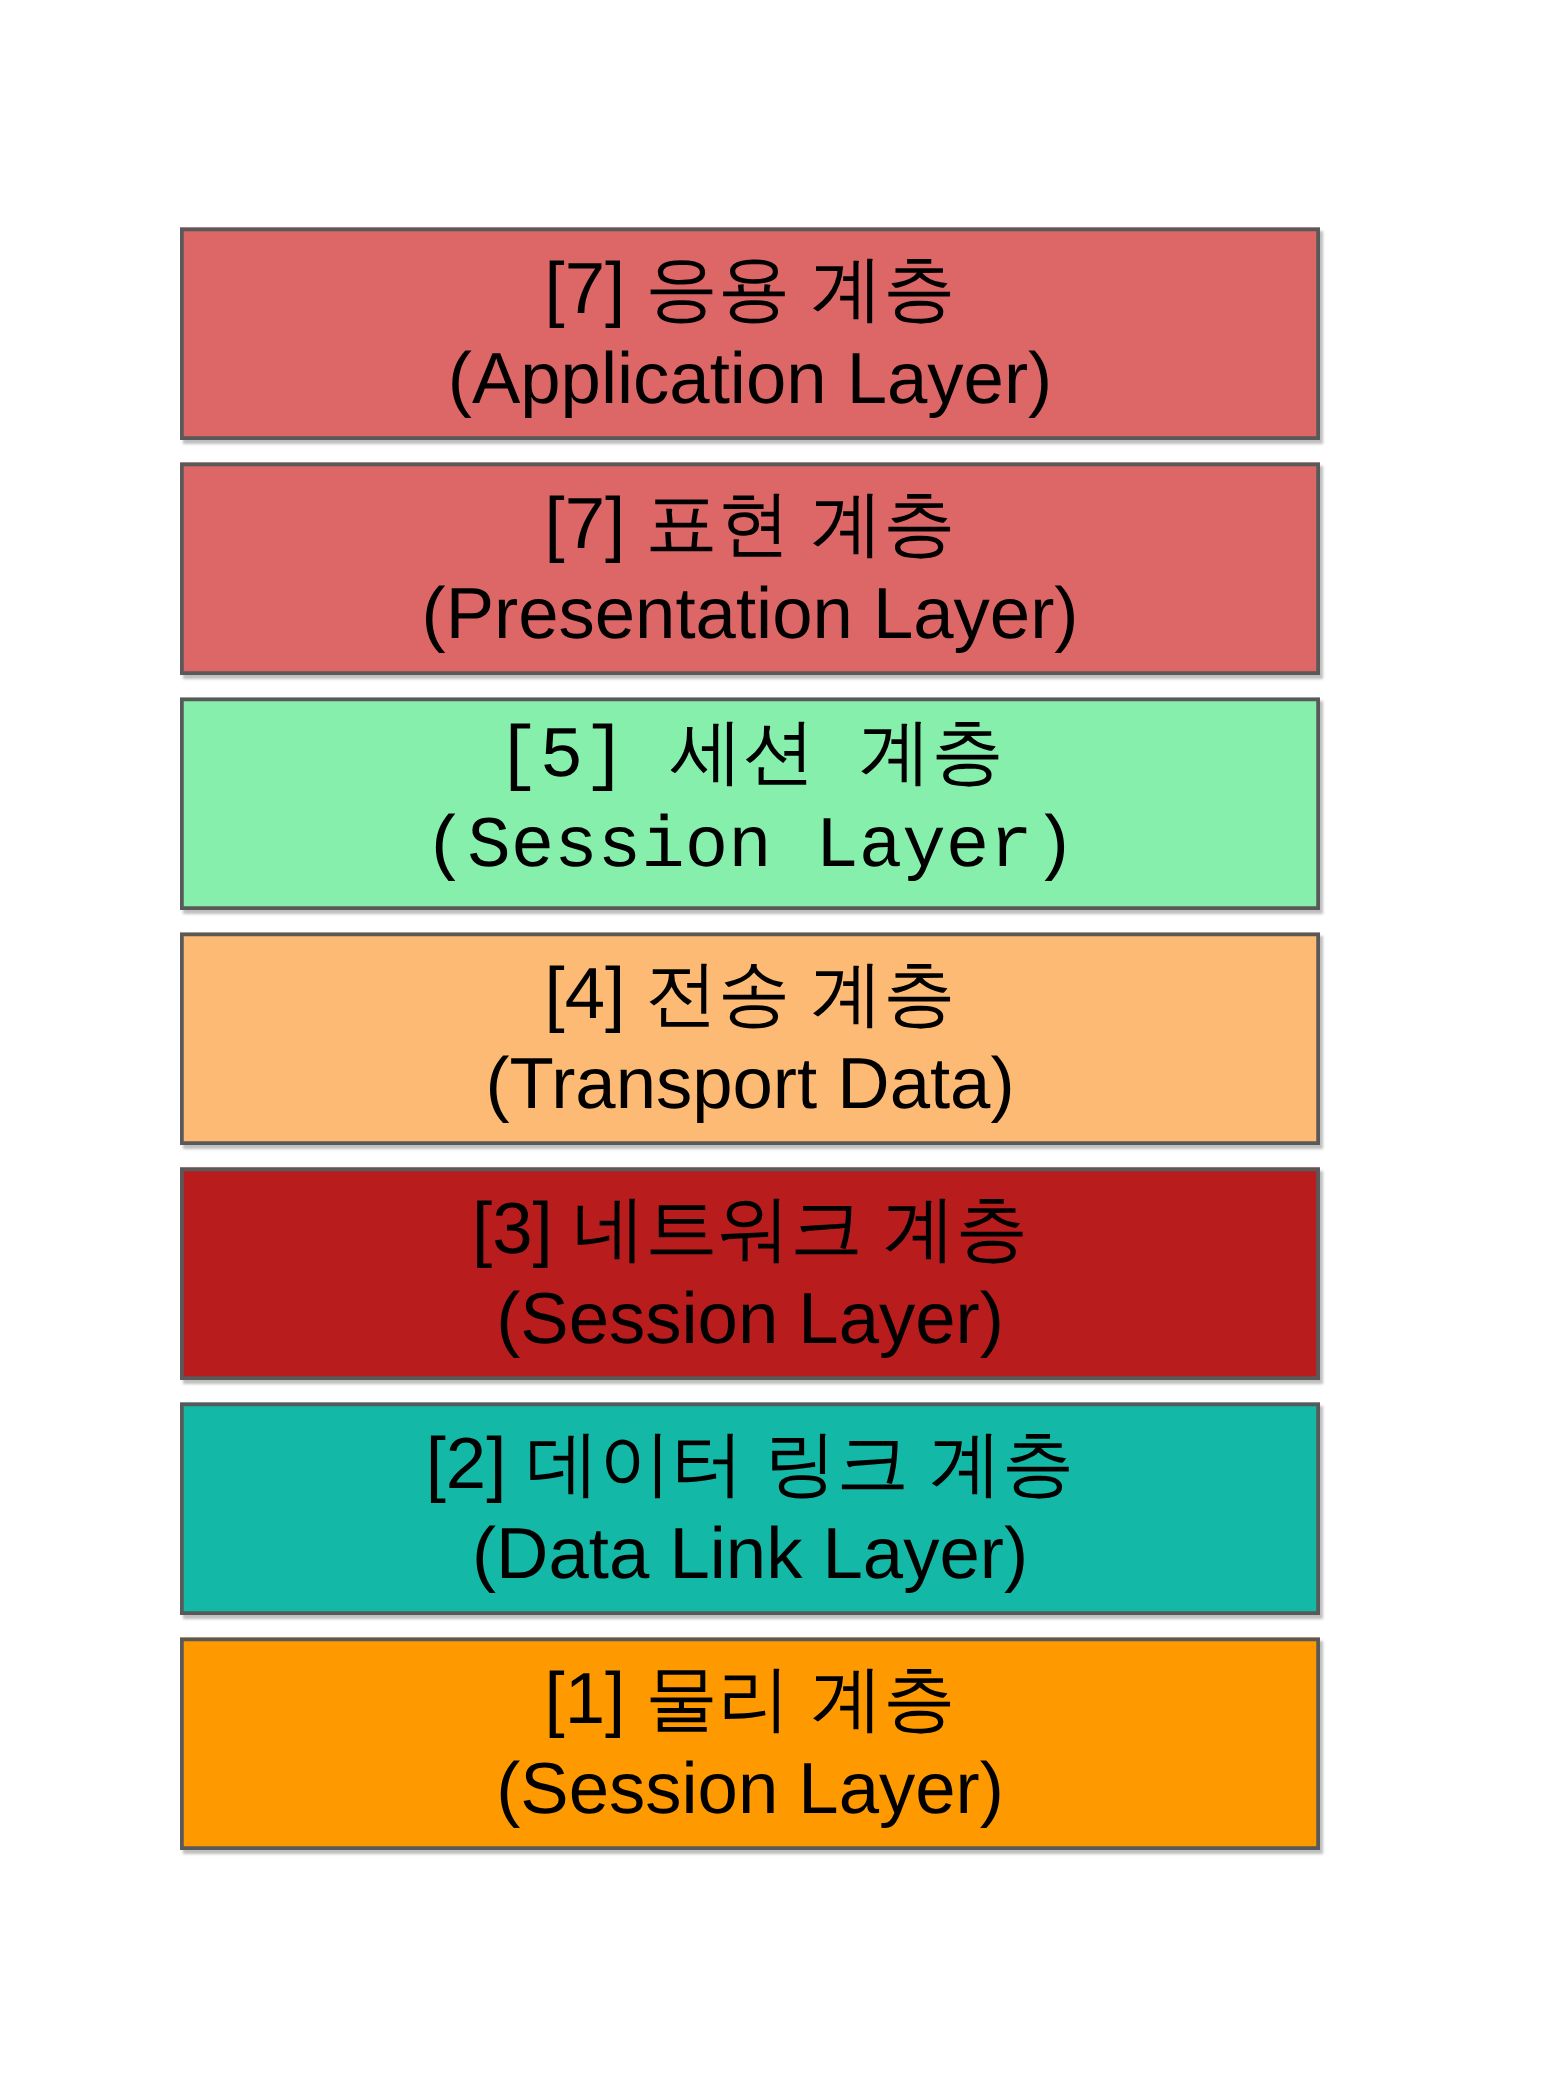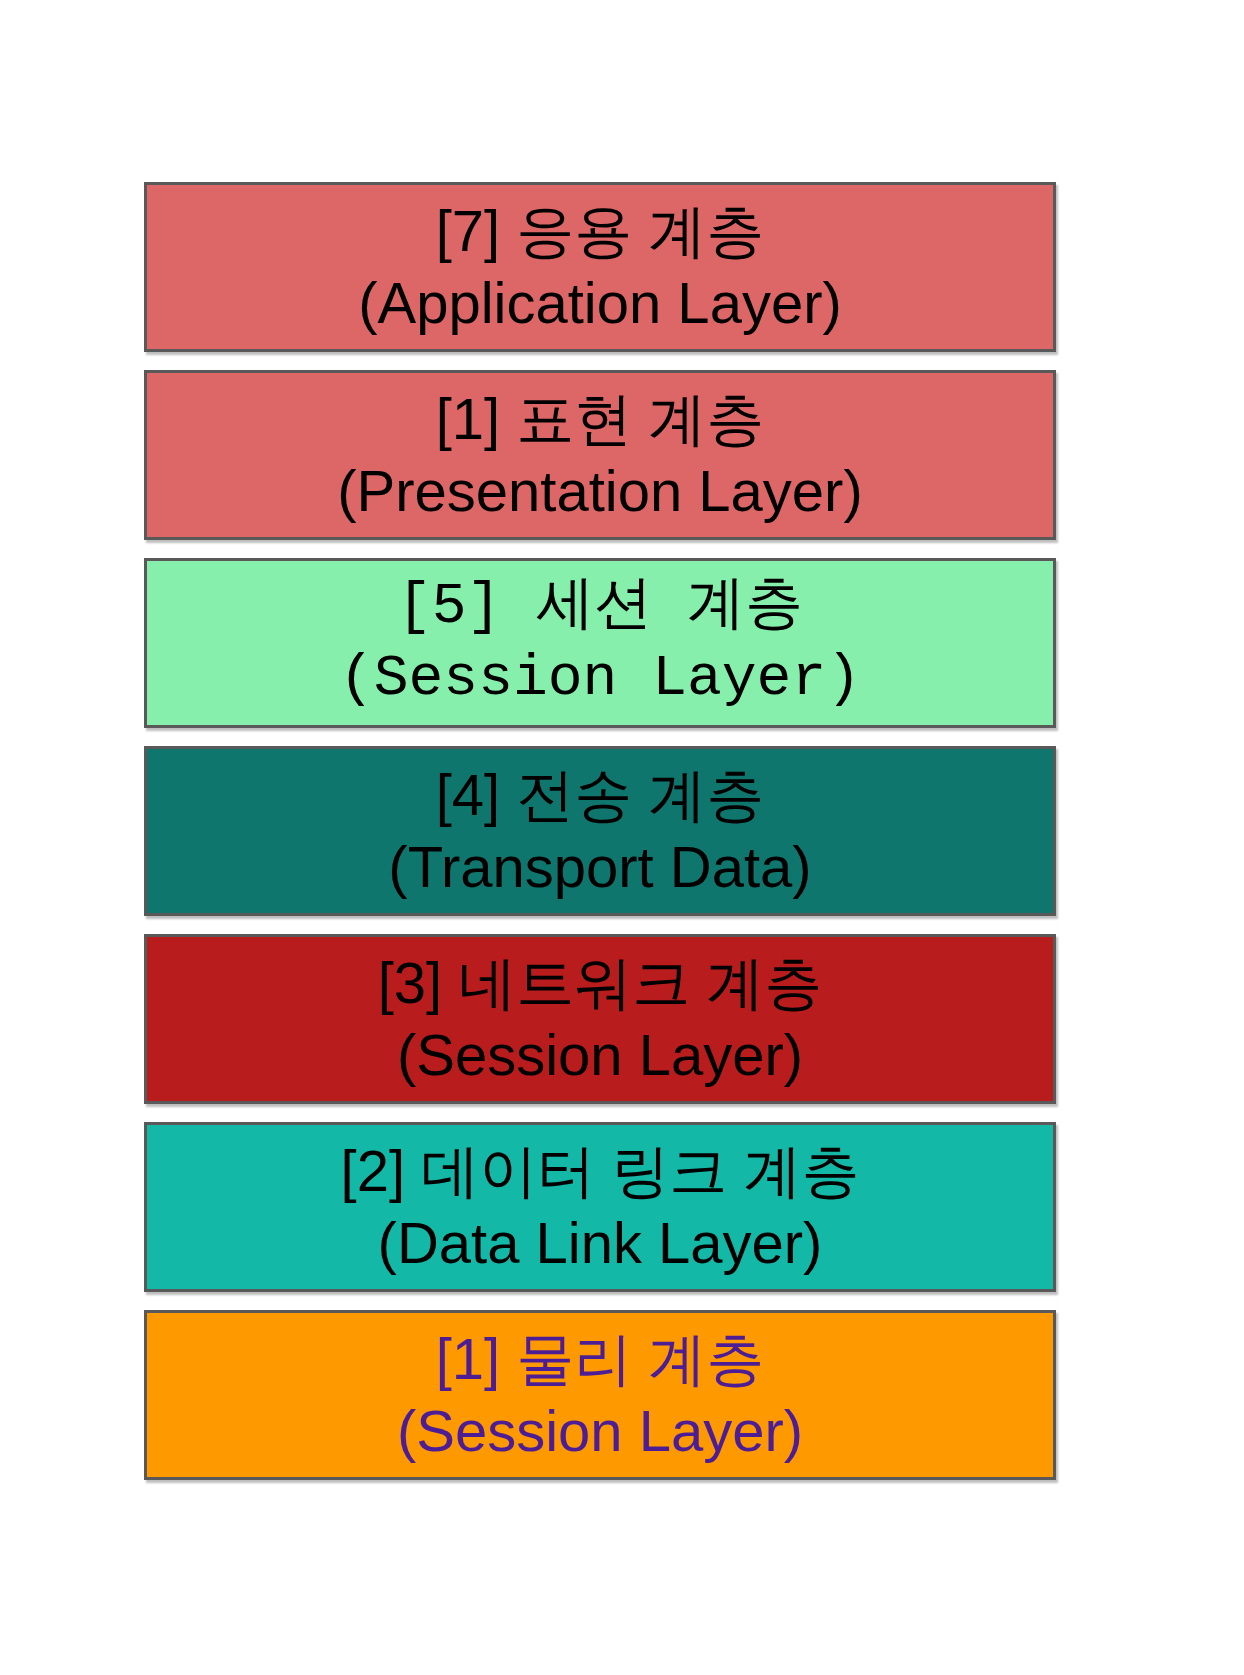--- a/index.html
+++ b/index.html
@@ -46,42 +46,42 @@
 <body style="background-color: rgb(255, 255, 255);">
 
 <div class="stack">
 
   <div class="layer-box" style="background-color: rgb(221, 102, 102); border-color: rgb(89, 89, 89); color: rgb(0, 0, 0);">
     <span class="layer-line">[7] 응용 계층</span>
     <span class="layer-line">(Application Layer)</span>
   </div>
 
   <div class="layer-box" style="background-color: rgb(221, 102, 102); border-color: rgb(89, 89, 89); color: rgb(0, 0, 0);">
-    <span class="layer-line">[1] 표현 계층</span>
+    <span class="layer-line">[7] 표현 계층</span>
     <span class="layer-line">(Presentation Layer)</span>
   </div>
 
   <div class="layer-box" style="background-color: #86efac; border-color: rgb(89, 89, 89); color: rgb(0, 0, 0); font-family: Liberation Mono, monospace;">
     <span class="layer-line">[5] 세션 계층</span>
     <span class="layer-line">(Session Layer)</span>
   </div>
 
-  <div class="layer-box" style="background-color: #0f766e; border-color: rgb(89, 89, 89); color: rgb(0, 0, 0);">
+  <div class="layer-box" style="background-color: #fdba74; border-color: rgb(89, 89, 89); color: rgb(0, 0, 0);">
     <span class="layer-line">[4] 전송 계층</span>
     <span class="layer-line">(Transport Data)</span>
   </div>
 
   <div class="layer-box" style="background-color: #b91c1c; border-color: rgb(89, 89, 89); color: rgb(0, 0, 0);">
     <span class="layer-line">[3] 네트워크 계층</span>
     <span class="layer-line">(Session Layer)</span>
   </div>
 
   <div class="layer-box" style="background-color: #14b8a6; border-color: rgb(89, 89, 89); color: rgb(0, 0, 0);">
     <span class="layer-line">[2] 데이터 링크 계층</span>
     <span class="layer-line">(Data Link Layer)</span>
   </div>
 
-  <div class="layer-box" style="background-color: rgb(255, 153, 0); border-color: rgb(89, 89, 89); color: #4c1d95;">
+  <div class="layer-box" style="background-color: rgb(255, 153, 0); border-color: rgb(89, 89, 89); color: #000000;">
     <span class="layer-line">[1] 물리 계층</span>
     <span class="layer-line">(Session Layer)</span>
   </div>
 
 </div>
 
 </body></html>

